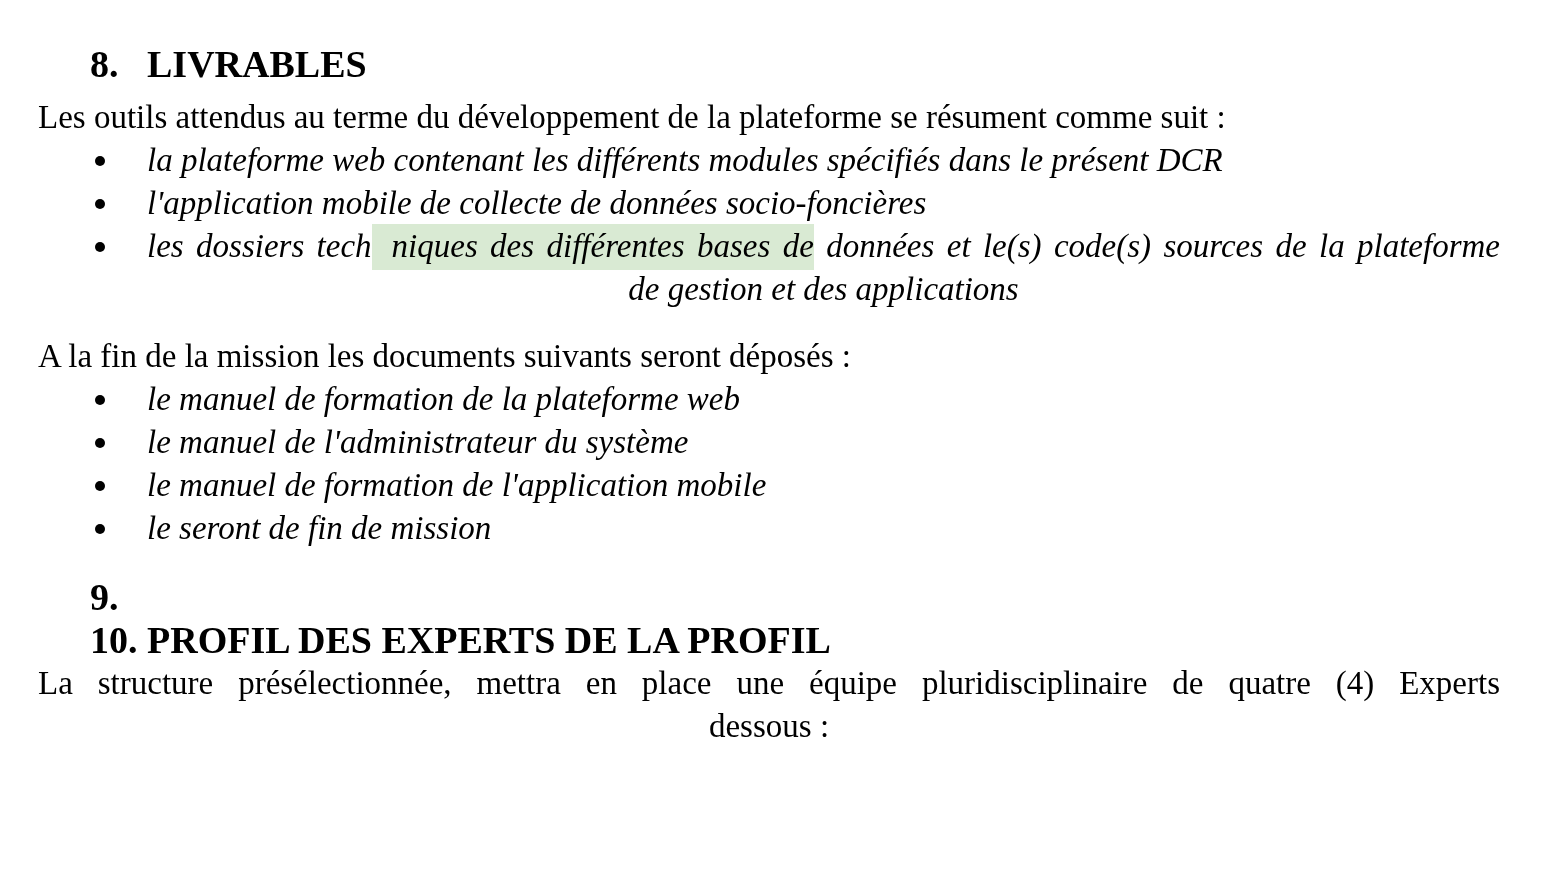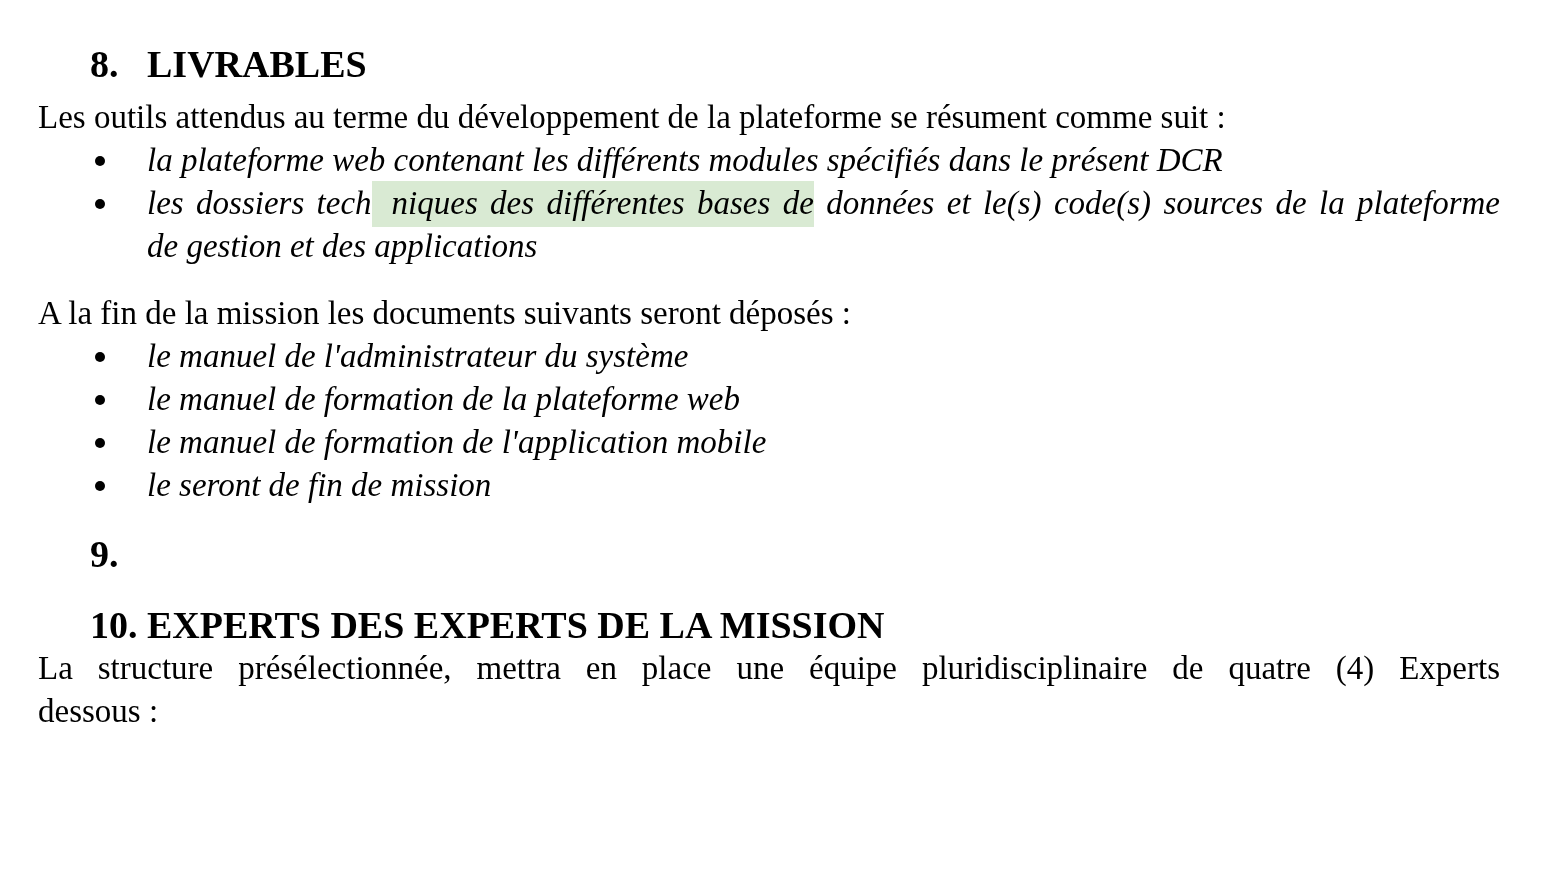--- a/index.html
+++ b/index.html
@@ -17,37 +17,37 @@
   .heading {
     display: flex;
     font-weight: bold;
     font-size: 38px;
     line-height: 43px;
     white-space: nowrap;
   }
   .h-num { flex: none; margin-left: 52px; width: 57px; }
   .heading-8 { margin-bottom: 10px; }
   .heading-9 { margin-top: 26px; }
-  .heading-10 { margin-top: 28px; }
+  .heading-10 { }
 
   .para { }
   .para-spaced { margin-top: 24px; font-family: Liberation Serif, serif; }
 
   .li { display: flex; font-style: italic; }
   .marker { flex: none; width: 52px; margin-left: 57px; position: relative; }
   .dot {
     position: absolute; left: 0; top: 17px;
     width: 10px; height: 10px;
     border-radius: 50%;
     background: #000000;
   }
   .li-text { flex: 1; }
 
   .jline { text-align: justify; text-align-last: justify; }
-  .plain-line { text-align: left; }
+  .plain-line { text-align: center; }
 
   .hl { padding: 4px 0 6px; }
 </style>
 </head>
 <body style="background: rgb(255, 255, 255); color: rgb(0, 0, 0);">
 
 <div class="doc">
 
   <div class="heading heading-8">
     <span class="h-num">8.</span>
@@ -60,41 +60,47 @@
     <div class="li">
       <span class="marker">
           <span class="dot"></span>
         </span>
       <div class="li-text">la plateforme web contenant les différents modules spécifiés dans le présent DCR</div>
     </div>
     <div class="li">
       <span class="marker">
           <span class="dot"></span>
         </span>
+      <div class="li-text">l'application mobile de collecte de données socio-foncières</div>
+    </div>
+    <div class="li">
+      <span class="marker">
+          <span class="dot"></span>
+        </span>
       <div class="li-text">
         <div class="jline"><span>les dossiers tech</span><span class="hl" style="background: rgb(217, 234, 211); padding-left: 20px;">niques des différentes bases de</span><span> données et le(s) code(s) sources de la plateforme</span></div>
         <div class="plain-line">de gestion et des applications</div>
       </div>
     </div>
   </div>
 
   <div class="para para-spaced">A la fin de la mission les documents suivants seront déposés :</div>
 
   <div class="list">
     <div class="li">
       <span class="marker">
           <span class="dot"></span>
         </span>
-      <div class="li-text">le manuel de l'administrateur du système</div>
+      <div class="li-text">le manuel de formation de la plateforme web</div>
     </div>
     <div class="li">
       <span class="marker">
           <span class="dot"></span>
         </span>
-      <div class="li-text">le manuel de formation de la plateforme web</div>
+      <div class="li-text">le manuel de l'administrateur du système</div>
     </div>
     <div class="li">
       <span class="marker">
           <span class="dot"></span>
         </span>
       <div class="li-text">le manuel de formation de l'application mobile</div>
     </div>
     <div class="li">
       <span class="marker">
           <span class="dot"></span>
@@ -103,21 +109,21 @@
     </div>
   </div>
 
   <div class="heading heading-9">
     <span class="h-num">9.</span>
   </div>
 
 
   <div class="heading heading-10">
     <span class="h-num">10.</span>
-    <span class="h-title">EXPERTS DES EXPERTS DE LA MISSION</span>
+    <span class="h-title">PROFIL DES EXPERTS DE LA PROFIL</span>
   </div>
 
   <div class="para">
     <div class="jline">La structure présélectionnée, mettra en place une équipe pluridisciplinaire de quatre (4) Experts</div>
     <div class="plain-line">dessous :</div>
   </div>
 
 </div>
 
 </body></html>

